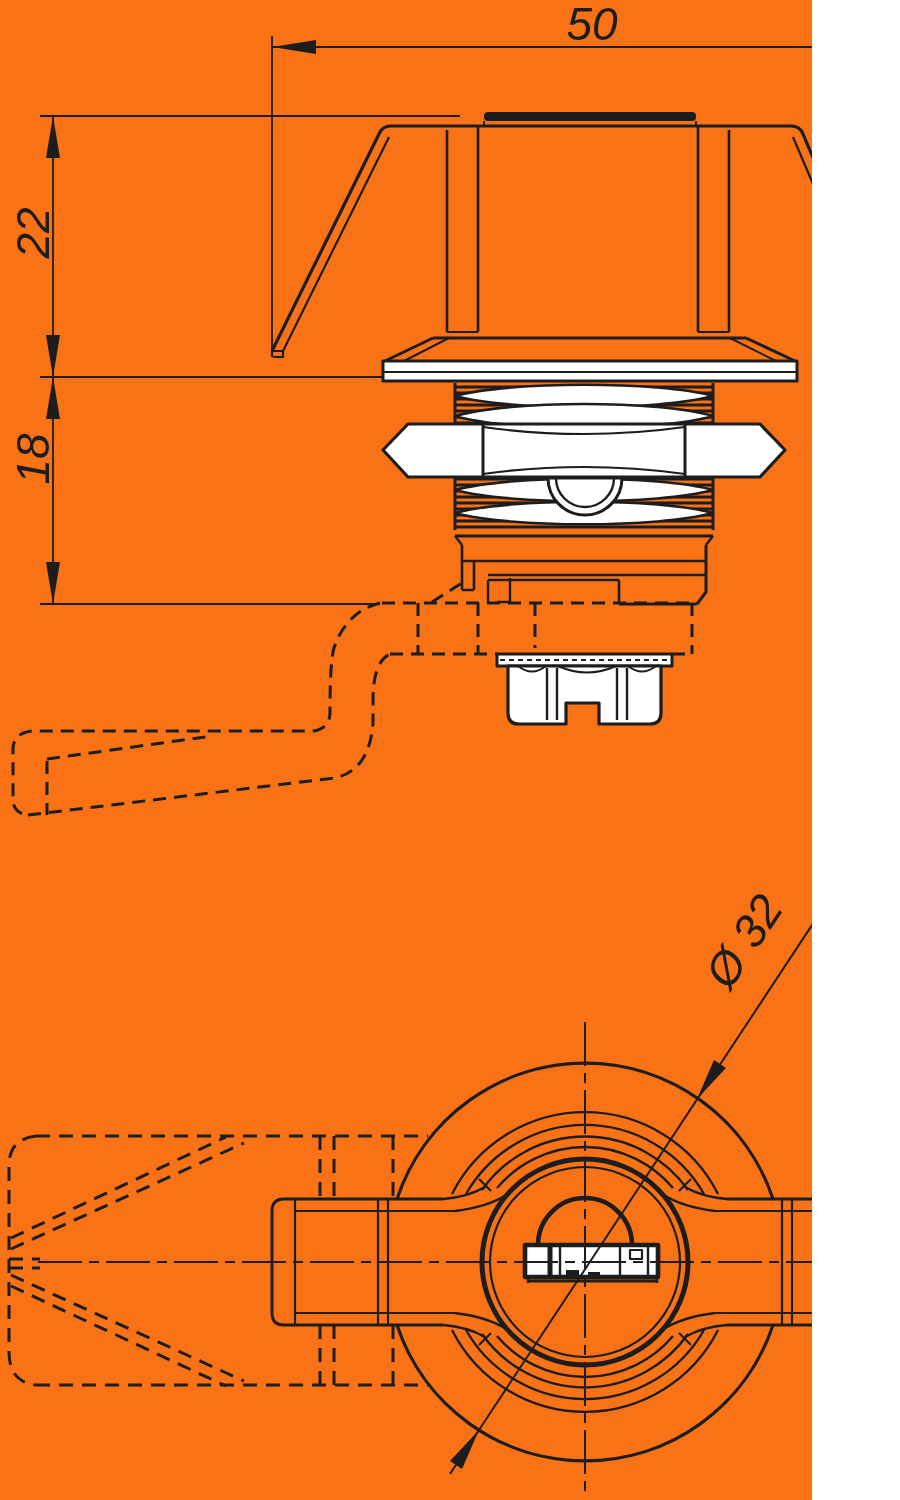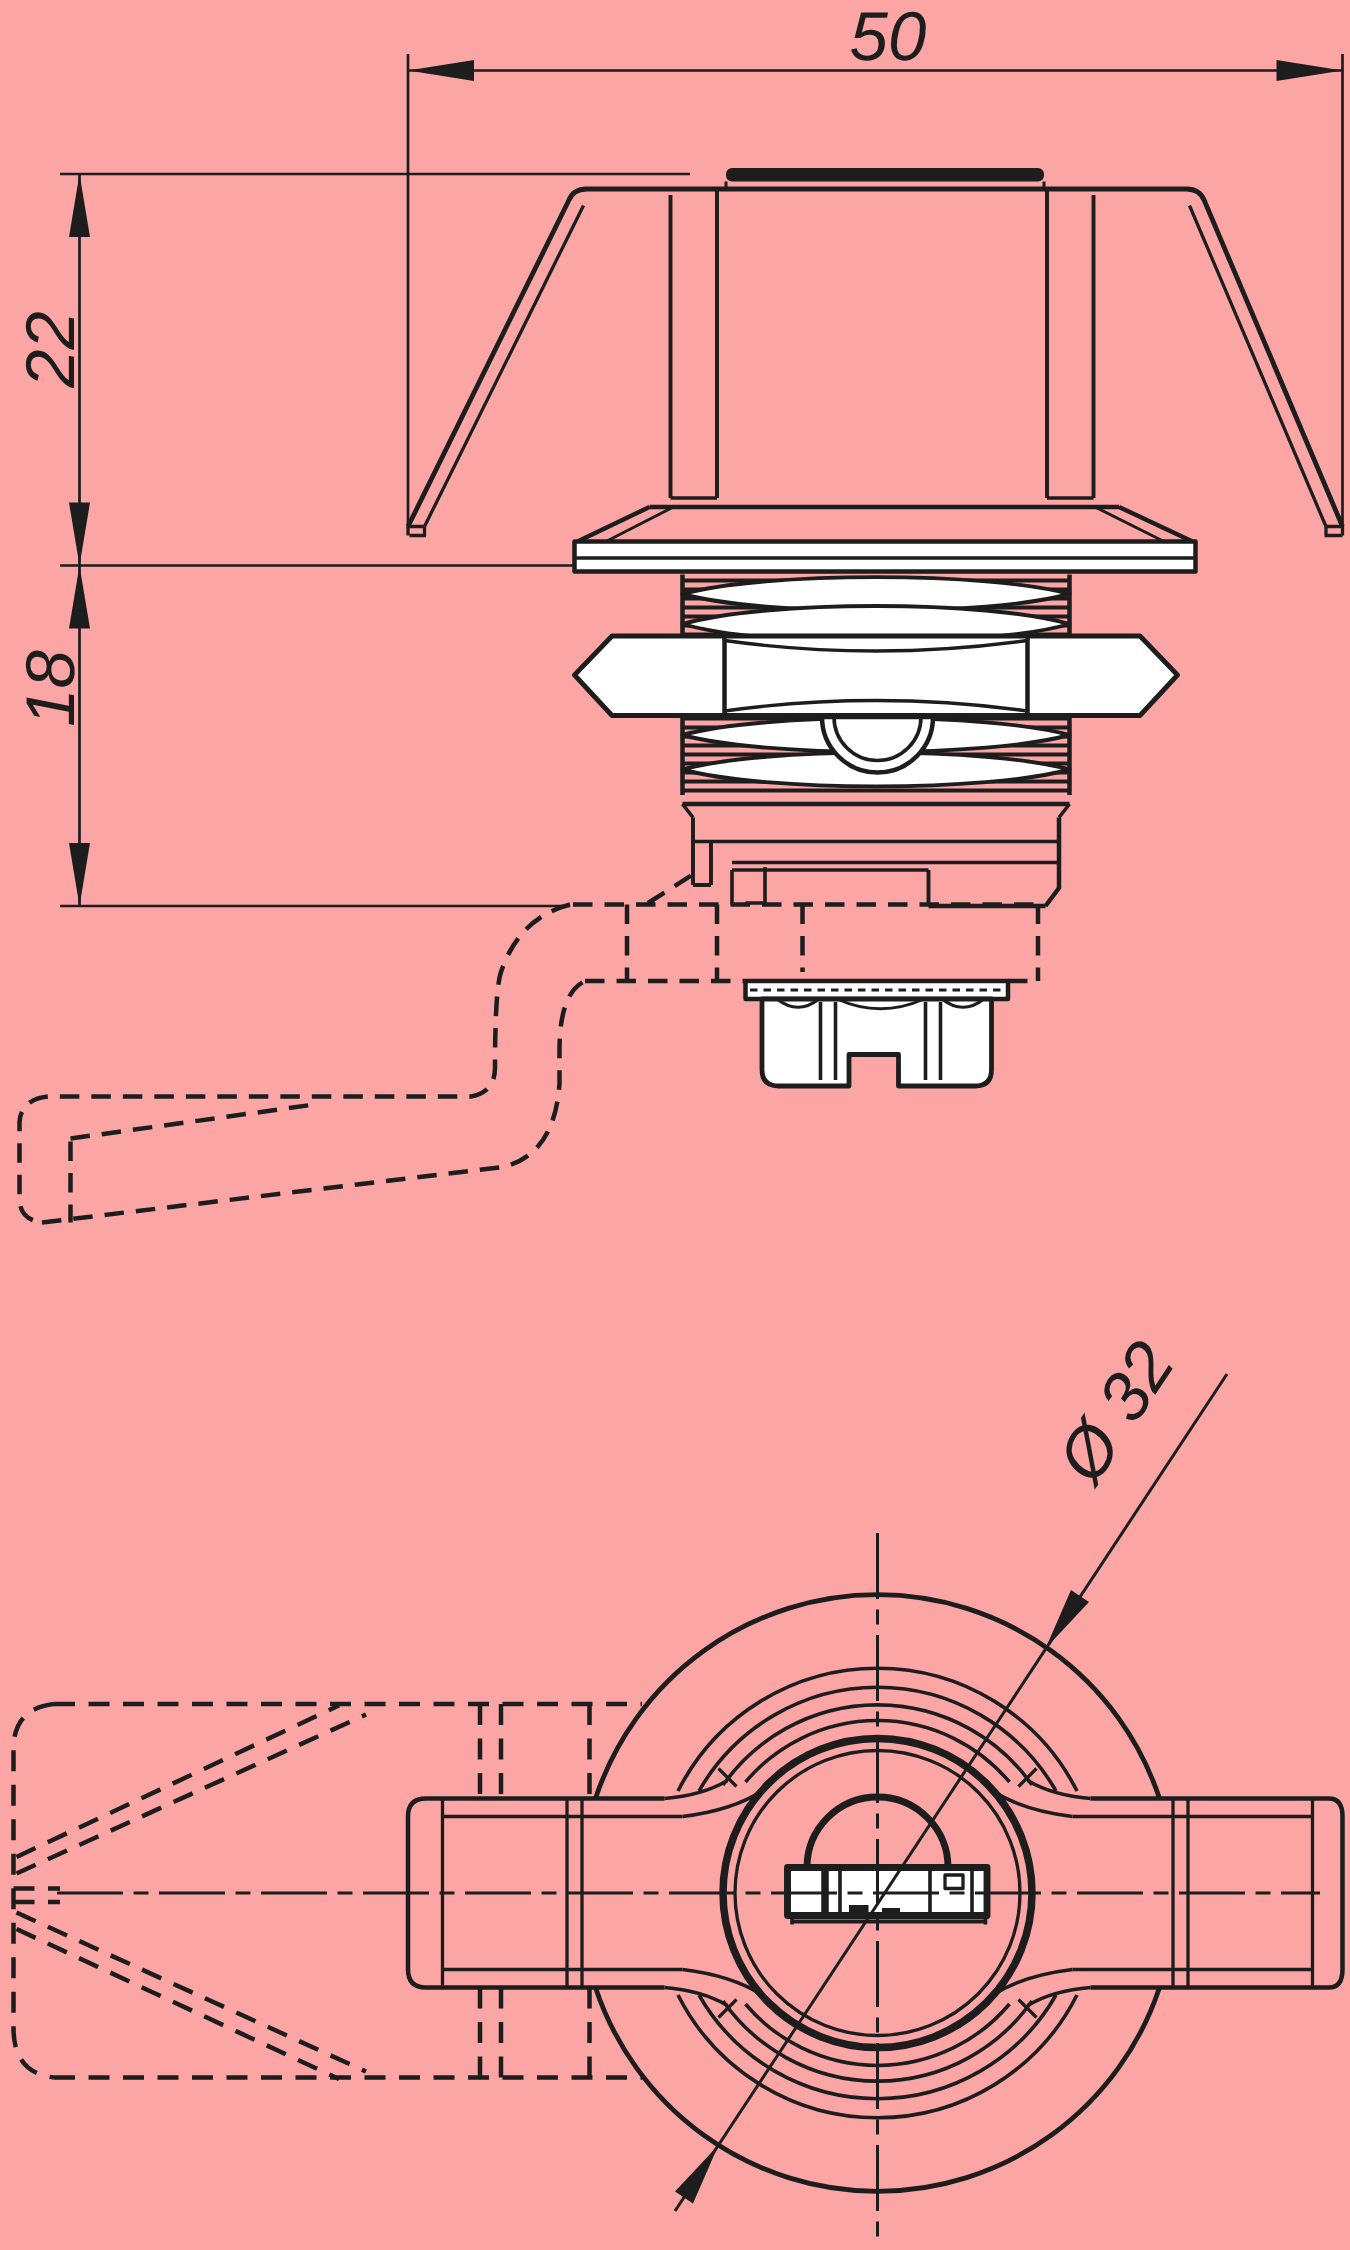--- a/index.html
+++ b/index.html
@@ -1,17 +1,17 @@
 <!DOCTYPE html>
 <html><head>
 <meta charset="utf-8">
 <style>
   html,body{margin:0;padding:0;background:#ffffff;}
   body{width:900px;height:1500px;font-family:"Liberation Sans",sans-serif;}
-  .stage{position:relative;width:900px;height:1500px;background:#fca5a5;overflow:hidden;}
+  .stage{position:relative;width:812px;height:1500px;background:#f97316;overflow:hidden;}
   svg{display:block;}
   .ln{stroke:#1d1d1d;fill:none;stroke-linejoin:round;}
   .fillwhite{fill:#ffffff;}
   .solidfill{fill:#1d1d1d;stroke:none;}
   .dash{stroke-dasharray:13 8;}
   .dash2{stroke-dasharray:14 9;}
   .cline{stroke-dasharray:44 7 10 7;}
   .dimtxt{fill:#1d1d1d;font-style:italic;font-size:46px;font-family:"Liberation Sans",sans-serif;}
 </style>
 </head>

